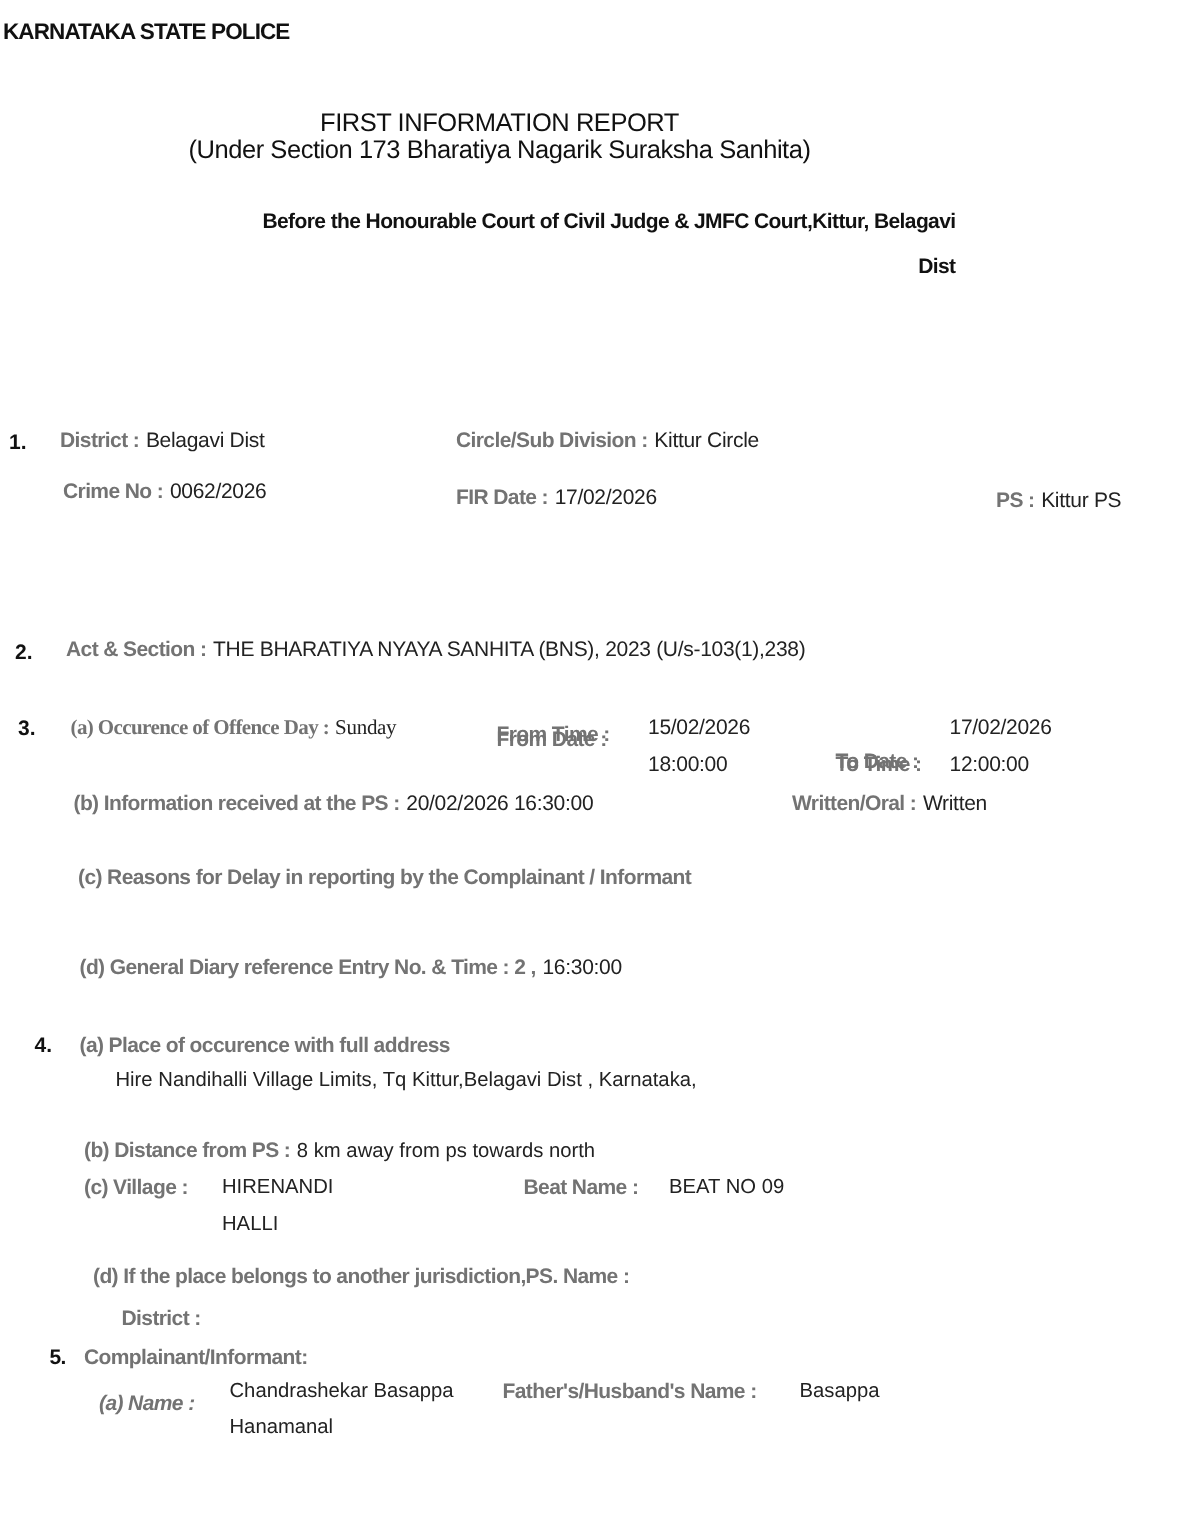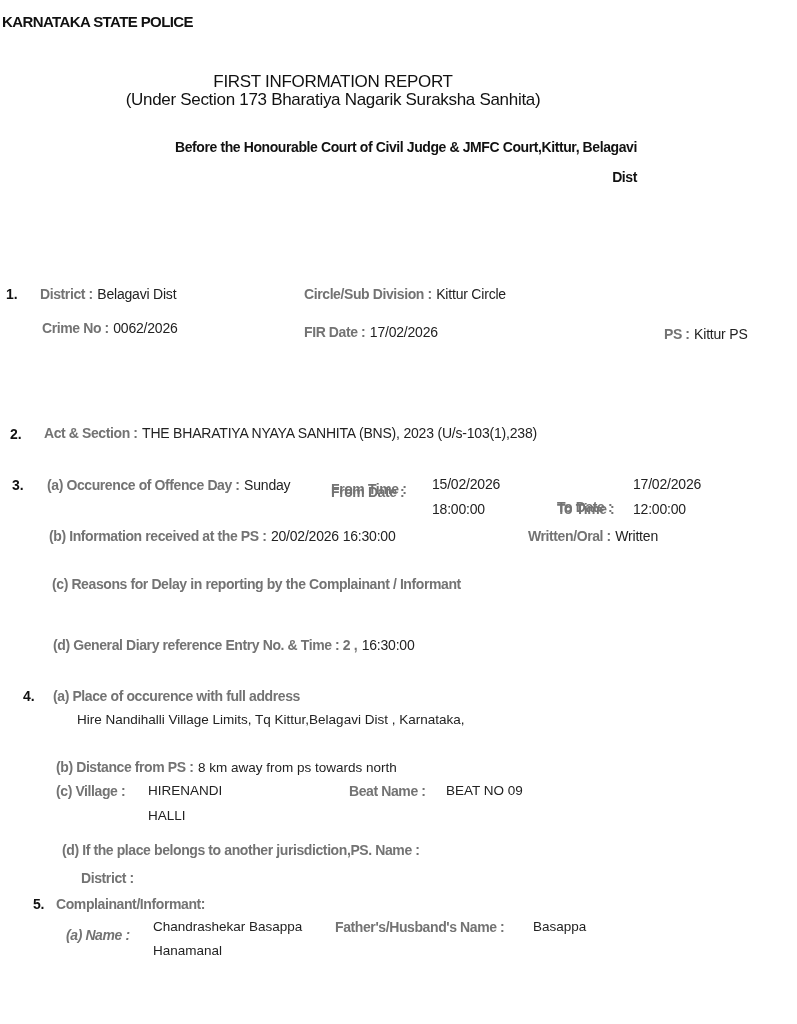--- a/index.html
+++ b/index.html
@@ -52,21 +52,21 @@
 <div>
   <span class="abs num" style="left:10px; top:426px;">2.</span>
   <span class="abs" style="left:44px; top:424px;">
     <span class="lbl">Act &amp; Section :</span>
     <span class="val">THE BHARATIYA NYAYA SANHITA (BNS), 2023 (U/s-103(1),238)</span>
   </span>
 </div>
 
 <div>
   <span class="abs num" style="left:12px; top:477px;">3.</span>
-  <span class="abs" style="left:47px; top:476px;">
+  <span class="abs" style="left:47px; top:476px;font-family:Liberation Serif, serif;">
     <span class="lbl">(a) Occurence of Offence Day :</span>
     <span class="val">Sunday</span>
   </span>
   <span class="abs lbl" style="left:331px; top:484px;">From Date :</span>
   <span class="abs val" style="left:432px; top:476px;">15/02/2026</span>
   <span class="abs lbl" style="left:557px; top:484px;margin-top:15px;">To Date :</span>
   <span class="abs val" style="left:633px; top:476px;">17/02/2026</span>
 
   <span class="abs lbl" style="left:331px; top:481px;text-align:right;">From Time :</span>
   <span class="abs val" style="left:432px; top:501px;">18:00:00</span>

